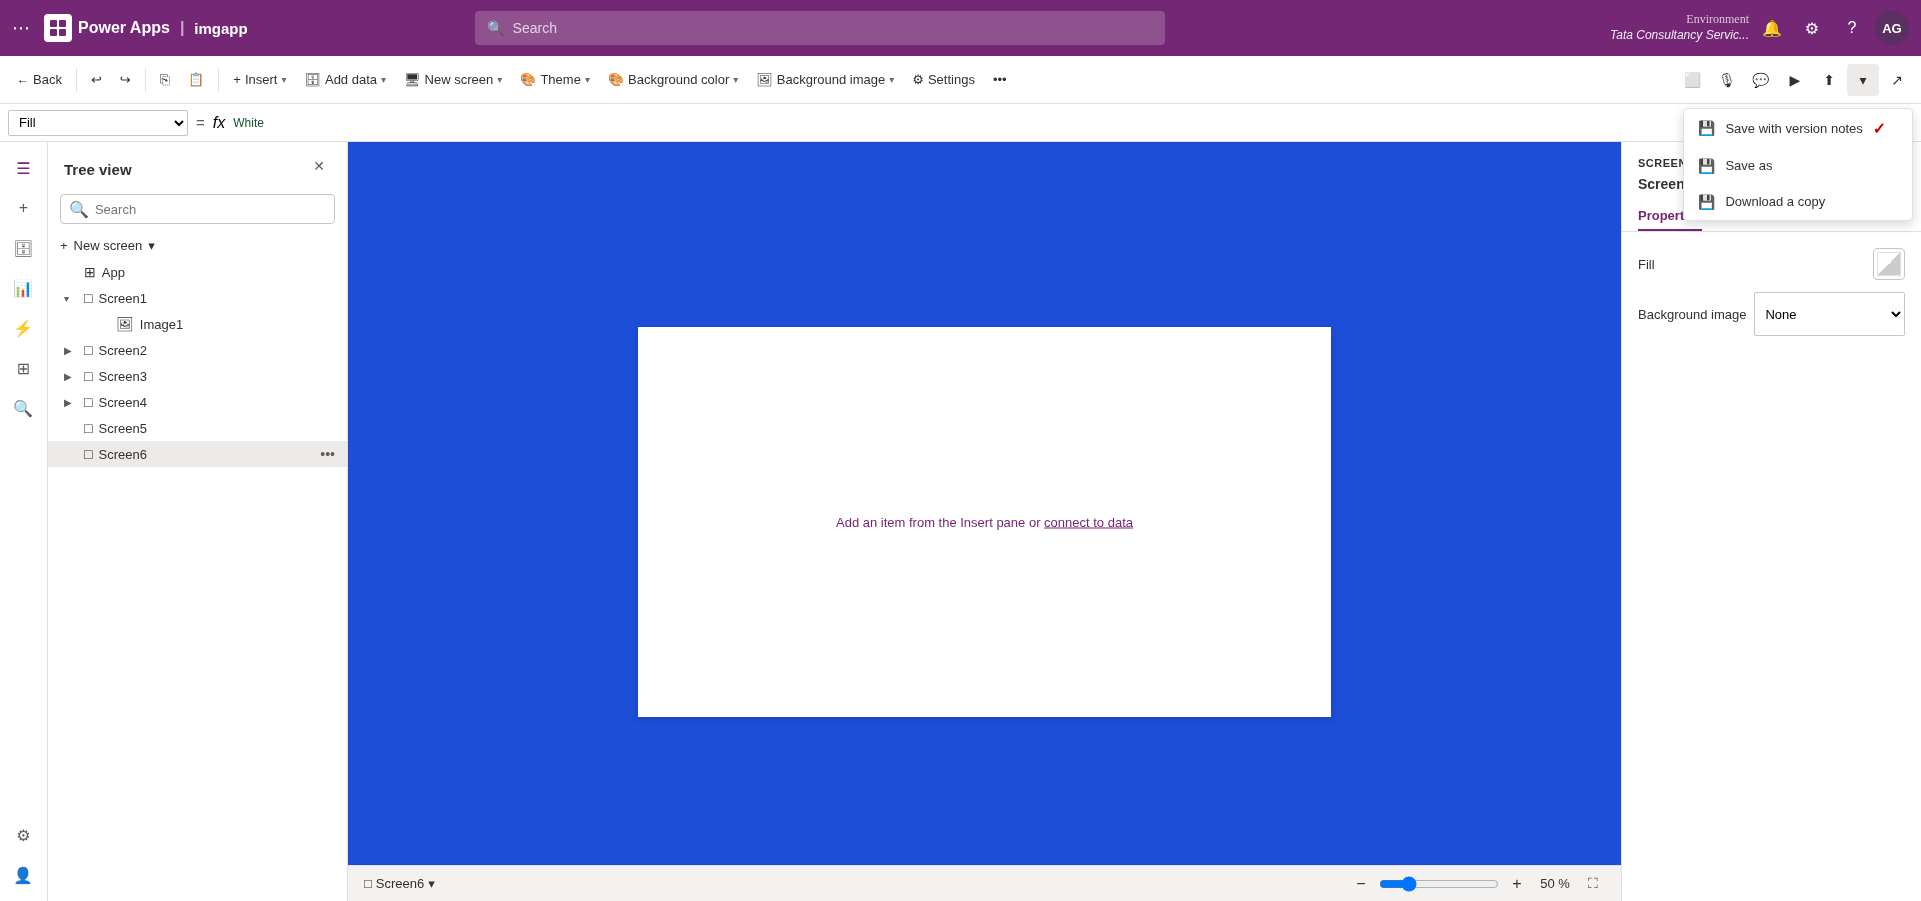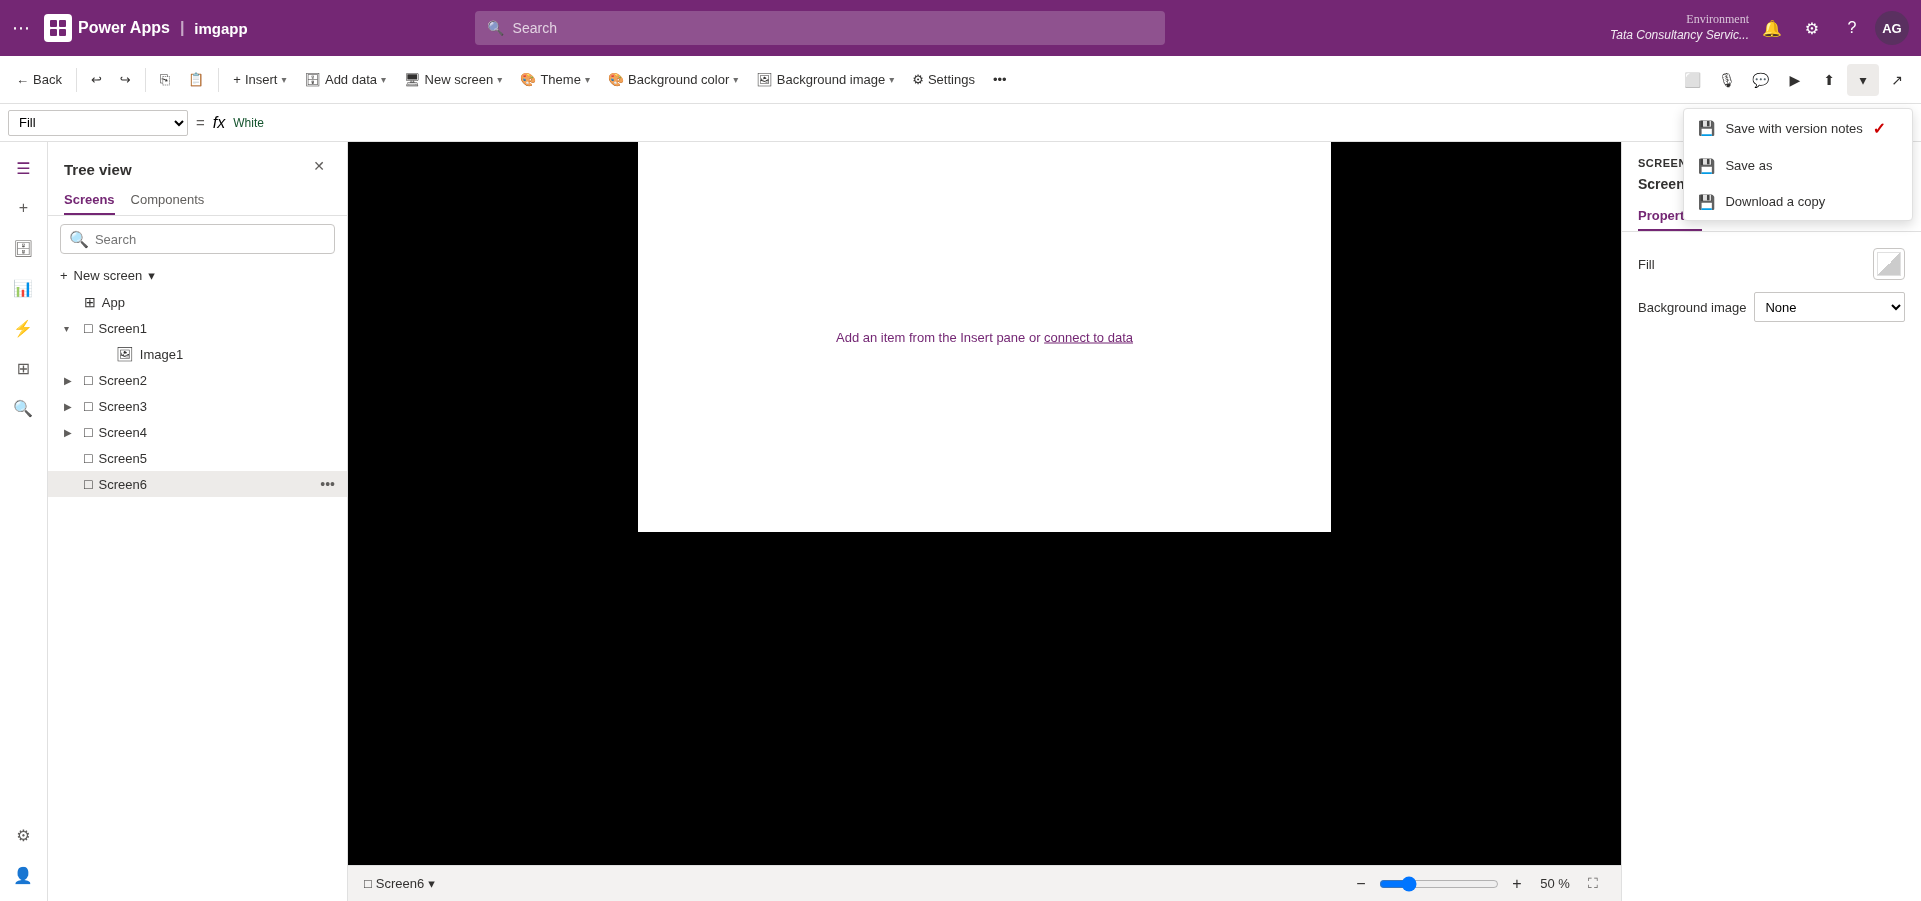--- a/index.html
+++ b/index.html
@@ -229,23 +229,23 @@
     .tree-item .item-label { flex: 1; }
     .tree-item .item-more { font-size: 14px; color: #605e5c; opacity: 0; }
     .tree-item.selected .item-more { opacity: 1; }
     .tree-item-child {
       padding-left: 48px;
     }
 
     
     .canvas-area {
       flex: 1;
-      background: #000000;
-      display: flex;
-      align-items: flex-start;
+      background: #1d4ed8;
+      display: flex;
+      align-items: center;
       justify-content: center;
       position: relative;
       overflow: hidden;
     }
     .canvas-screen {
       width: 693px;
       height: 390px;
       background: white;
       position: relative;
       box-shadow: 0 2px 8px rgba(0,0,0,0.15);
@@ -365,21 +365,21 @@
       cursor: pointer;
       display: flex; align-items: center; justify-content: center;
     }
     .prop-color-swatch {
       width: 24px; height: 24px;
       background: linear-gradient(135deg, #fff 50%, #ccc 50%);
       border: 1px solid #e0e0e0;
     }
     .prop-select {
       flex: 1;
-      height: 30px;
+      height: 44px;
       border: 1px solid #c8c6c4;
       border-radius: 2px;
       font-size: 13px;
       padding: 0 6px;
       background: white;
       max-width: 160px;
     }
 
     
     .dropdown-menu {
@@ -539,24 +539,20 @@
     <div class="side-icon">🔍</div>
     <div class="side-icon side-icon-bottom">⚙</div>
     <div class="side-icon">👤</div>
   </div>
 
   <div class="tree-panel">
     <div class="tree-header">
       <span class="tree-title">Tree view</span>
       <span class="tree-close">✕</span>
     </div>
-    <div class="tree-tabs">
-      <div class="tree-tab active">Screens</div>
-      <div class="tree-tab">Components</div>
-    </div>
     <div class="tree-search">
       <span>🔍</span>
       <input type="text" placeholder="Search" style="">
     </div>
     <div class="tree-new-screen">
       <span>+</span>
       <span>New screen</span>
       <span class="chevron">▾</span>
     </div>
     <div class="tree-items">

